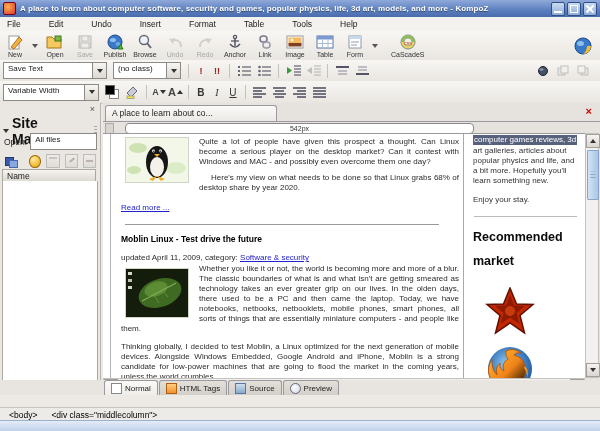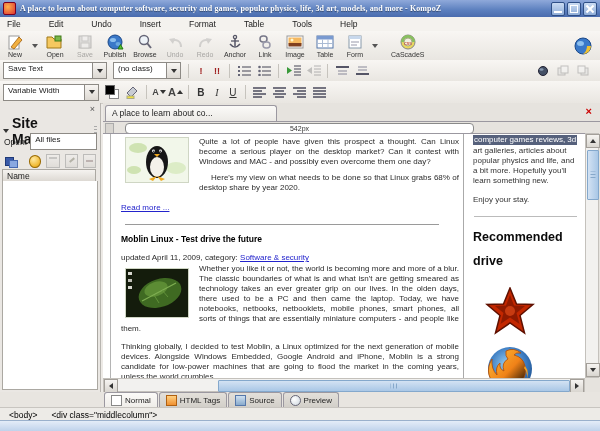--- a/index.html
+++ b/index.html
@@ -2,21 +2,21 @@
 <html><head>
 <meta charset="utf-8">
 <style>
   html,body { margin:0; padding:0; }
   body { font-family:"Liberation Sans", sans-serif; background:#555; }
   #app { position:relative; width:600px; height:431px; background:#edeae6; overflow:hidden;
          font-family:"Liberation Sans", sans-serif; }
 
   
   .titlebar { position:absolute; left:0; top:0; width:600px; height:17px;
-    background:linear-gradient(#8fa9da,#5b7fbe 60%,#4a6cae); display:flex; align-items:center;font-family:Liberation Serif, serif; }
+    background:linear-gradient(#8fa9da,#5b7fbe 60%,#4a6cae); display:flex; align-items:center; }
   .wicon { width:11px; height:11px; margin:0 4px 0 3px; border-radius:2px;
     background:radial-gradient(circle at 35% 35%, #ffb24a, #d33); border:1px solid #702; flex:none; }
   .wtitle { color:#fff; font-size:8px; font-weight:bold; white-space:nowrap; overflow:hidden;
     flex:1; text-shadow:0 1px 1px rgba(0,0,0,.45); letter-spacing:.1px; }
   .winbtns { display:flex; gap:2px; margin:0 3px; flex:none; }
   .winbtn { width:12px; height:12px; border:1px solid #2f4f86; border-radius:2px; position:relative;
     background:linear-gradient(#cadbf2,#8fadd8); }
   .winbtn .g-min { position:absolute; left:2px; right:2px; bottom:2px; height:2px; background:#fff; }
   .winbtn .g-max { position:absolute; left:2px; top:2px; right:2px; bottom:2px; border:1.5px solid #fff; }
   .winbtn .g-x1,.winbtn .g-x2 { position:absolute; left:1px; top:5px; width:10px; height:2px; background:#fff; }
@@ -131,21 +131,21 @@
   .tri-dn { width:0;height:0;border-left:3px solid transparent;border-right:3px solid transparent;border-top:4px solid #333; }
   .tri-lf { width:0;height:0;border-top:3px solid transparent;border-bottom:3px solid transparent;border-right:4px solid #333; }
   .tri-rt { width:0;height:0;border-top:3px solid transparent;border-bottom:3px solid transparent;border-left:4px solid #333; }
   .thumb-v { position:absolute; left:1px; width:10px; background:linear-gradient(90deg,#d3e2f3,#a9c7e6); border:1px solid #84a8cc; border-radius:1px; }
   .thumb-h { position:absolute; top:1px; height:10px; background:linear-gradient(#d3e2f3,#a9c7e6); border:1px solid #84a8cc; border-radius:1px; }
   .thumb-h .grip, .thumb-v .grip { position:absolute; left:50%; top:50%; transform:translate(-50%,-50%);
     width:7px; height:5px; background:repeating-linear-gradient(90deg,#86a8ca 0 1px, transparent 1px 3px); }
   .corner { position:absolute; left:482px; top:275px; width:14px; height:14px; background:#e6e3de; }
 
   
-  .modetabs { position:absolute; left:0; top:392px; width:600px; height:15px; background:#e8e5e0;
+  .modetabs { position:absolute; left:0; top:380px; width:600px; height:15px; background:#e8e5e0;
     display:flex; align-items:flex-end; padding-left:104px; box-sizing:border-box; }
   .mtab { display:flex; align-items:center; gap:3px; height:14px; padding:0 6px; font-size:8px; color:#222;
     background:linear-gradient(#e3e0da,#d2cfc9); border:1px solid #9b98a0; border-bottom:none;
     border-radius:3px 3px 0 0; margin-right:1px; }
   .mtab.active { background:linear-gradient(#fbfaf8,#efede9); font-weight:normal; }
   .mticon { width:9px; height:9px; border:1px solid #888; background:#fff; }
   .mticon.orange { background:linear-gradient(#ffd080,#f09030); border-color:#b06010; }
   .mticon.blue { background:linear-gradient(#cfe0f0,#88aacc); border-color:#5577aa; }
   .mticon.mag { border-radius:50%; background:radial-gradient(circle at 35% 35%, #fff,#cdd6de); border-color:#667; }
 
@@ -545,21 +545,21 @@
         <p class="para">Whether you like it or not, the world is becoming more and more of a blur. The classic boundaries of what is and what isn't are getting smeared as technology takes an ever greater grip on our lives. In the olden days, there used to be a PC and then came the laptop. Today, we have notebooks, netbooks, netbooklets, mobile phones, smart phones, all sorts of things that are essentially miniature computers - and people like them.</p>
         <p class="para" style="margin-top:8px;">Thinking globally, I decided to test Moblin, a Linux optimized for the next generation of mobile devices. Alongside Windows Embedded, Google Android and iPhone, Moblin is a strong candidate for low-power machines that are going to flood the market in the coming years, unless the world crumbles.</p>
 
       </div>
 
       <div class="rightcol">
         <span class="selline">computer games reviews, 3d</span>
         <p class="rc-p">art galleries, articles about popular physics and life, and a bit more. Hopefully you'll learn something new.</p>
         <p class="rc-p rc-p2">Enjoy your stay.</p>
         <hr class="hr2">
-        <div class="rc-h">Recommended drive</div>
+        <div class="rc-h">Recommended market</div>
         <svg class="star-img" width="50" height="48" viewBox="0 0 50 48">
           <polygon points="25,1 31.5,17 48,17.5 35,28.5 39.5,46 25,36 10.5,46 15,28.5 2,17.5 18.5,17" fill="#c32700" stroke="#5e1000" stroke-width="1.5"></polygon>
           <polygon points="25,8 29,18.5 40,19 31.5,26 34.5,37 25,30.5 15.5,37 18.5,26 10,19 21,18.5" fill="#8e1a00"></polygon>
           <circle cx="25" cy="24" r="5" fill="#e04a18" opacity="0.7"></circle>
         </svg>
         <svg class="fx-img" width="58" height="58" viewBox="0 0 58 58">
           <defs>
             <radialGradient id="fxb" cx="45%" cy="40%" r="65%">
               <stop offset="0%" stop-color="#9fd4f2"></stop>
                 <stop offset="60%" stop-color="#3f7fc4"></stop>

